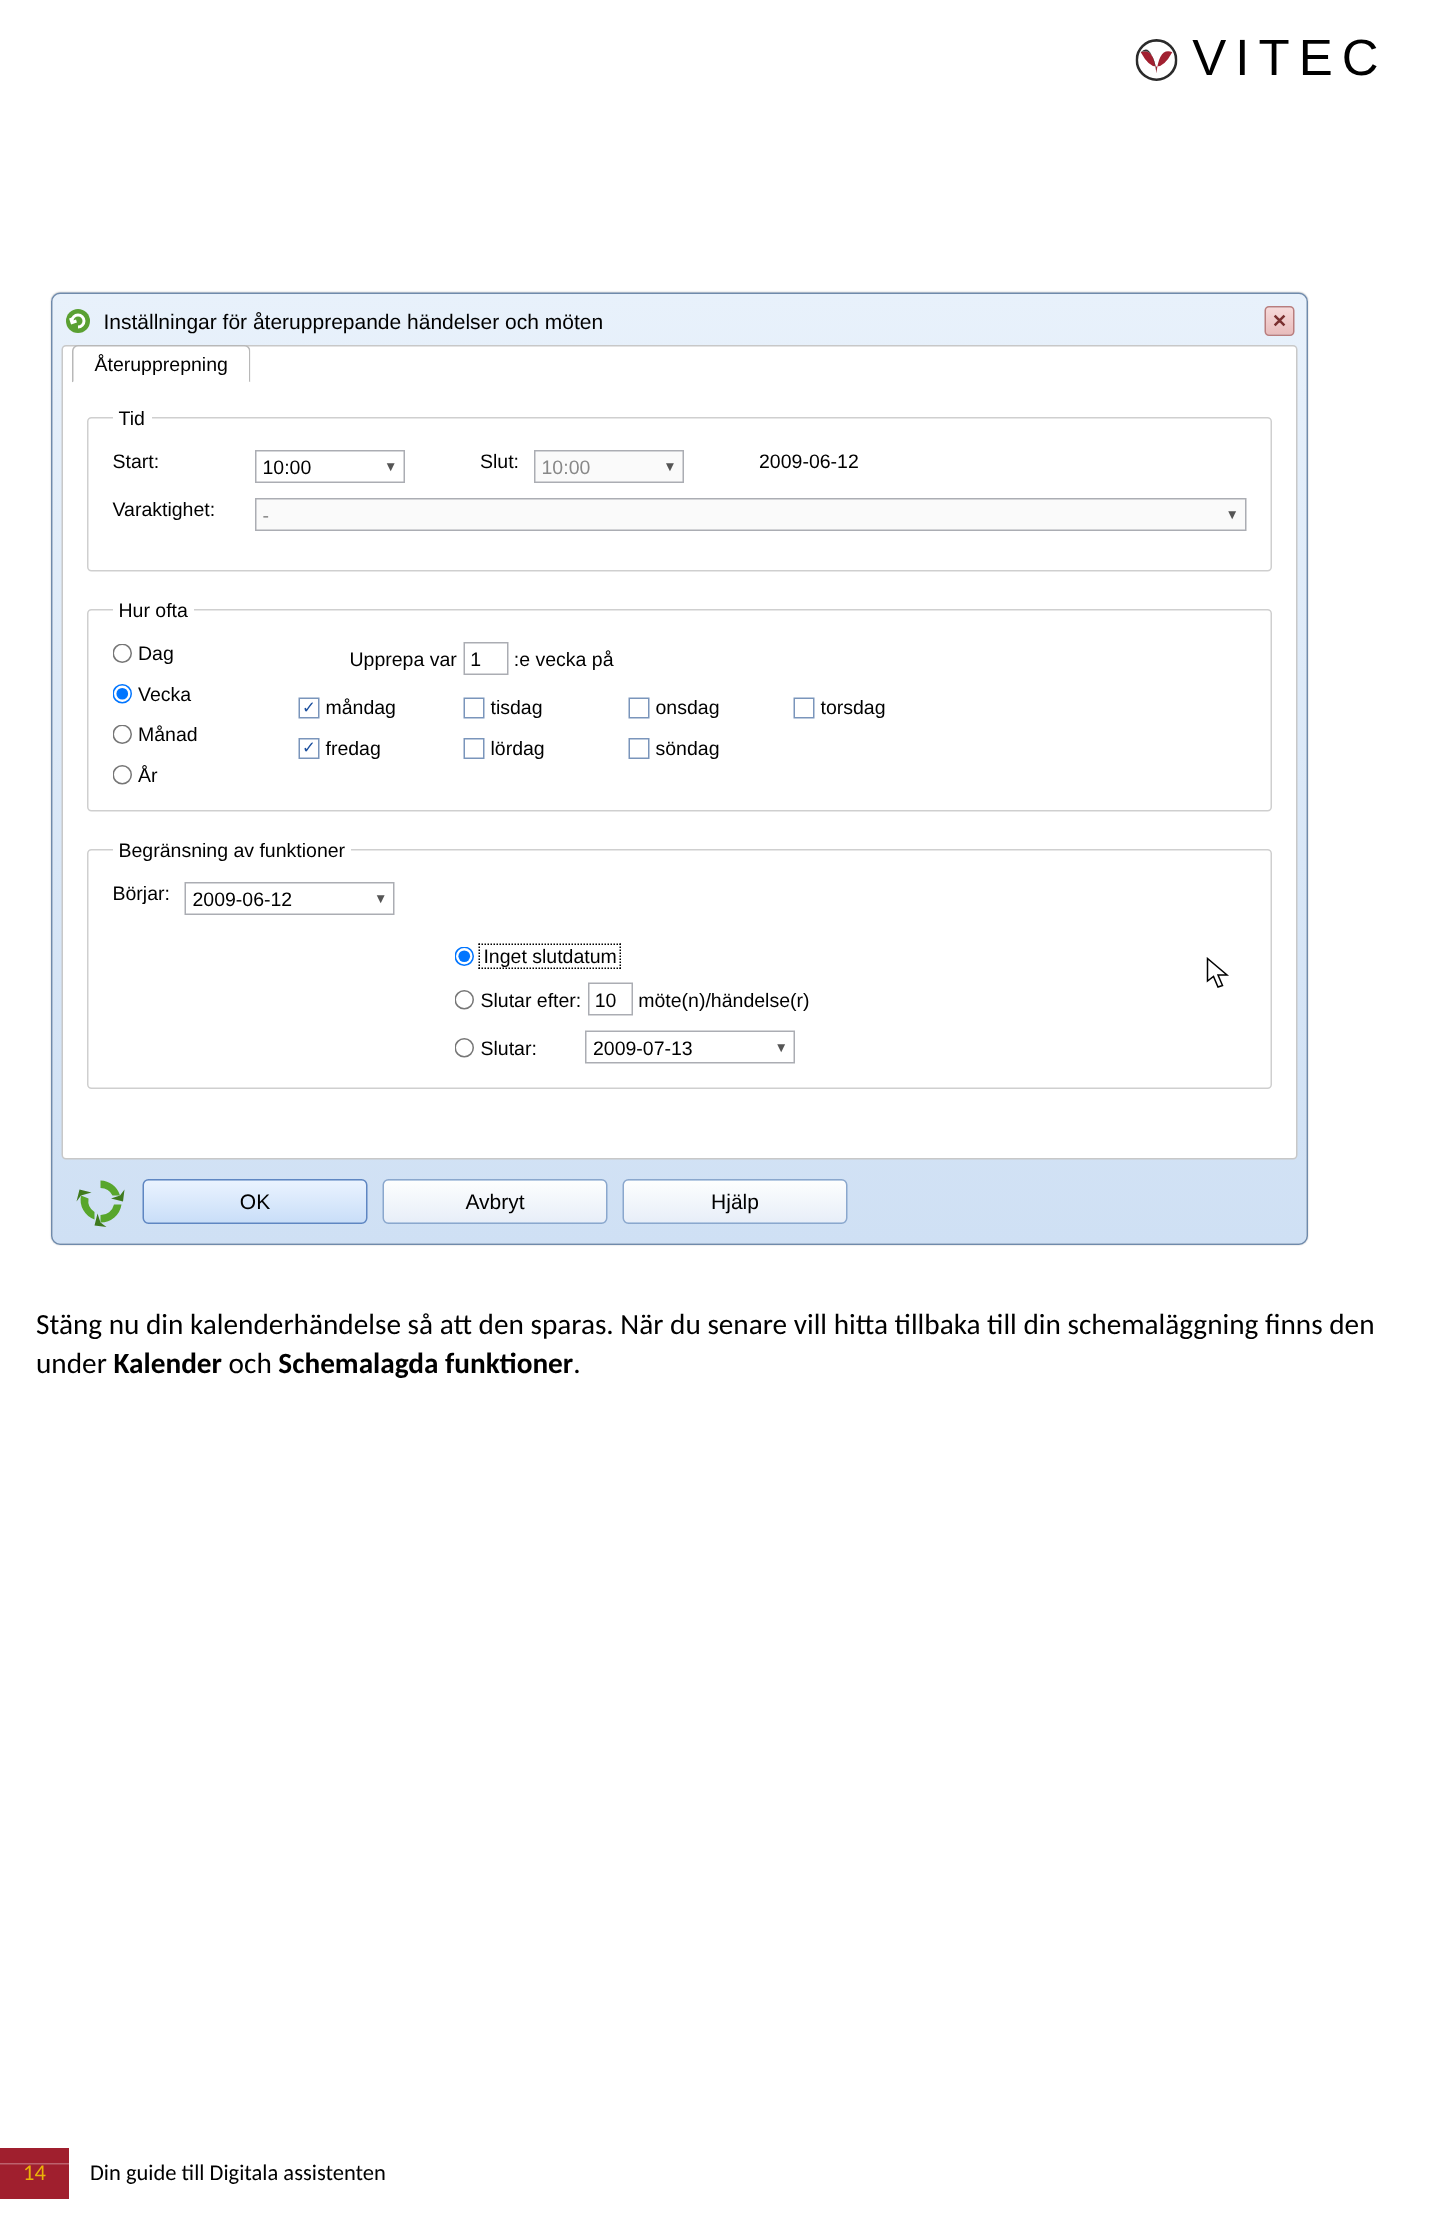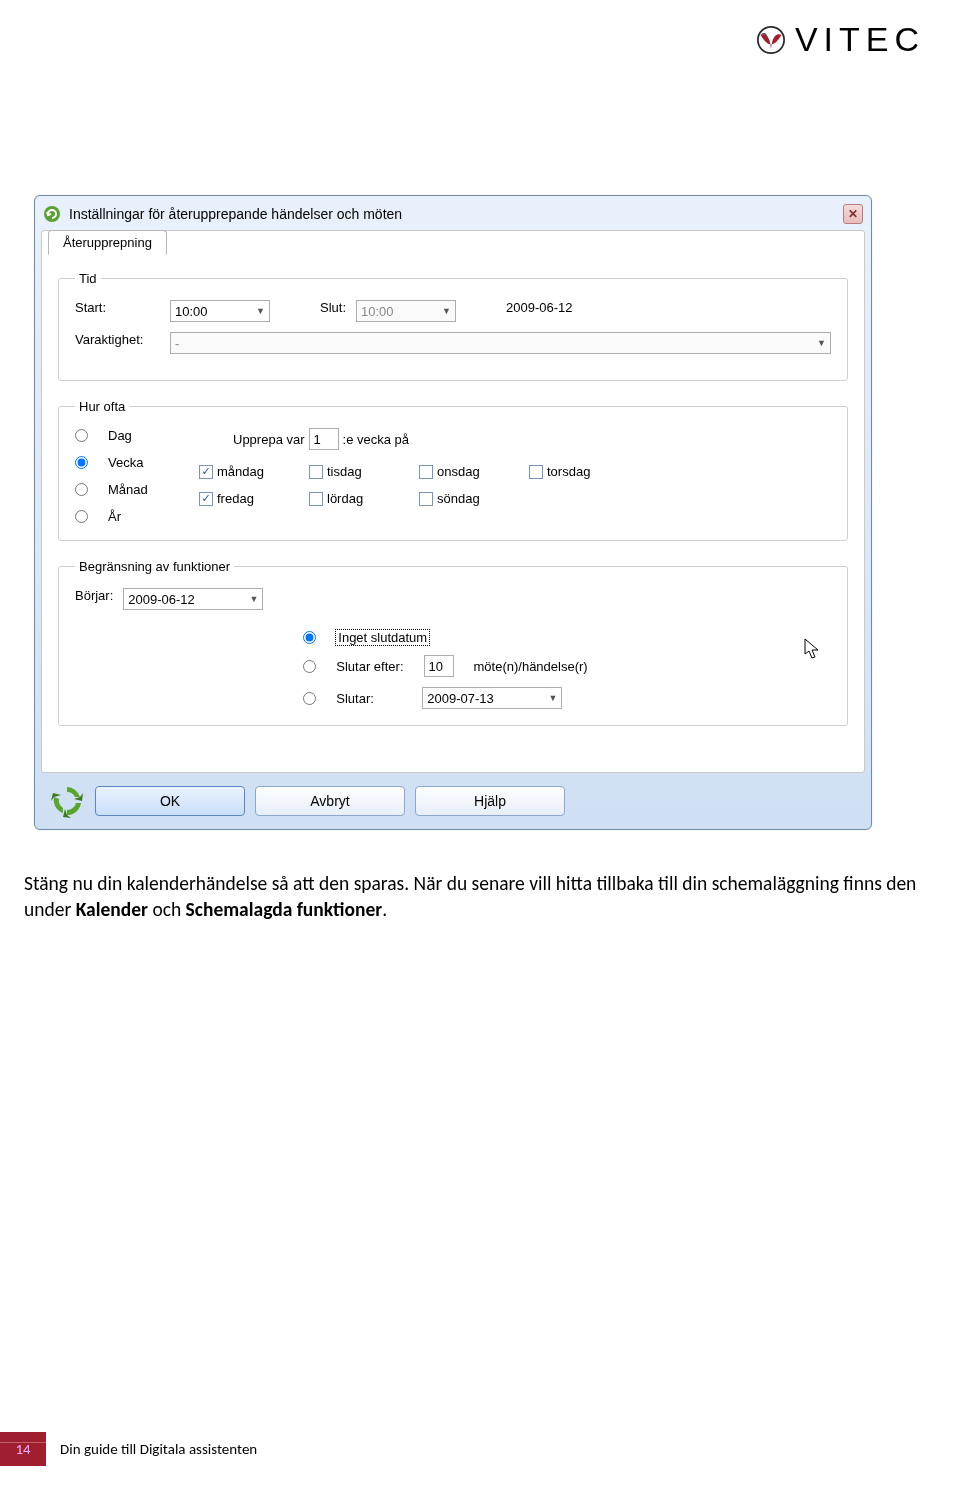--- a/index.html
+++ b/index.html
@@ -140,29 +140,29 @@
   .footer {
     position:absolute;
     bottom: 24px; left: 0;
     display:flex; align-items:center; gap:14px;
     font-family: Calibri, sans-serif;
     font-size: 15px;
   }
   .page-badge {
     width: 46px; height: 34px;
     background: #a01f2e;
-    color: #f0abfc;
+    color: #eab308;
     display:flex;align-items:center;justify-content:center;
     font-size:15px;
     position:relative;
   }
   .page-badge::after{
     content:"";position:absolute;left:0;right:0;top:10px;height:1px;background:rgba(255,255,255,.3);
   }
-  label.inline { display:inline-flex; align-items:center; gap:16px; }
+  label.inline { display:inline-flex; align-items:center; gap:0; }
   .dotted-focus { outline: 1px dotted #000; outline-offset: 0px; padding:0 2px;}
 </style>
 </head>
 <body>
 
 <div class="logo-wrap">
   <svg class="logo-mark" viewBox="0 0 32 32">
     <ellipse cx="16" cy="16" rx="15" ry="15" fill="none" stroke="#2b2b2b" stroke-width="2"></ellipse>
     <path d="M4 10 Q16 32 28 10 Q18 6 16 26 Q14 6 4 10 Z" fill="#a12030"></path>
     <path d="M16 26 Q14 6 4 10 Q12 2 16 26 Z" fill="#333"></path>

